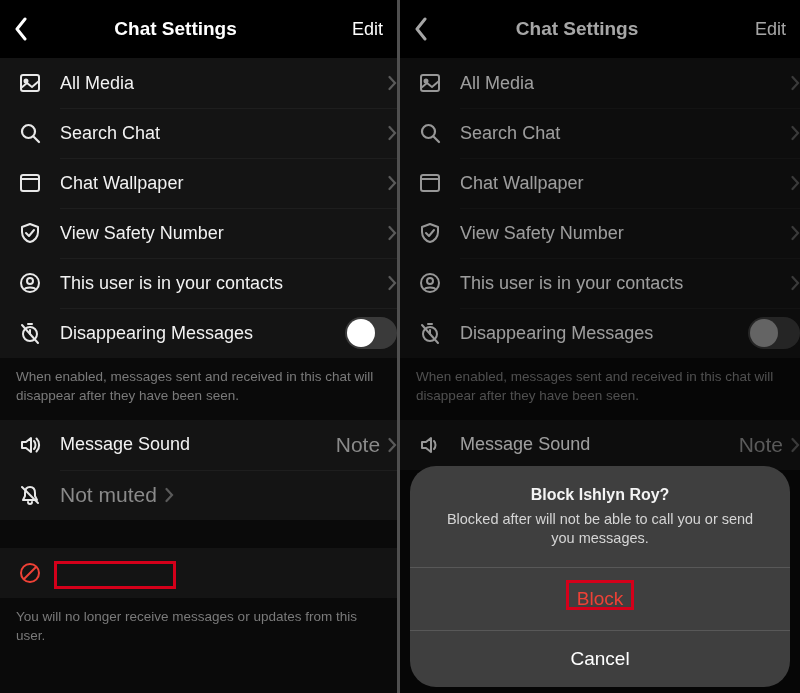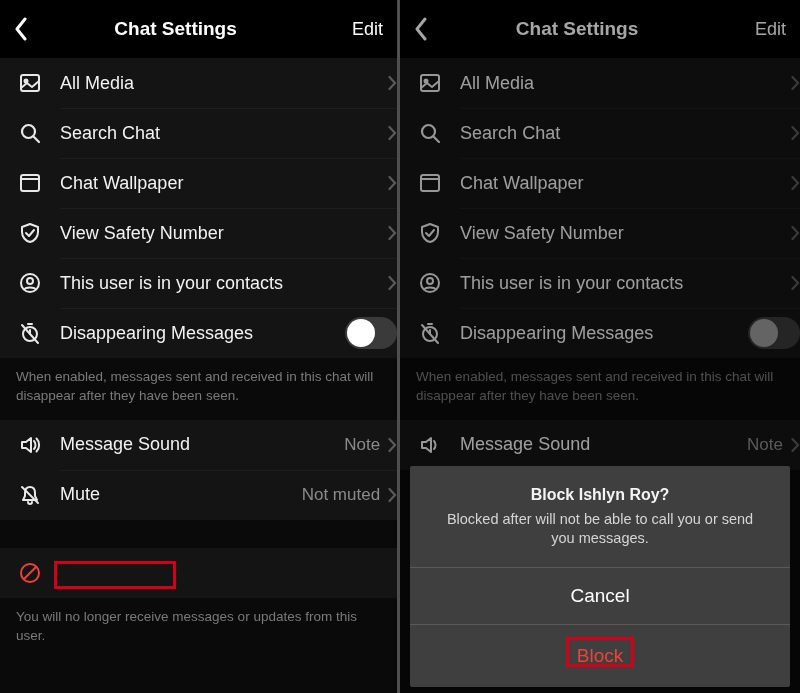--- a/index.html
+++ b/index.html
@@ -70,21 +70,21 @@
     align-items: center;
     margin-right: 16px;
     color: #e8e8e8;
   }
   .row-label {
     font-size: 18px;
     color: #f2f2f2;
     flex: 1;
   }
   .row-value {
-    font-size: 17px;
+    font-size: 21px;
     color: #8a8a8a;
     margin-right: 8px;
   }
   .chev {
     color: #5a5a5a;
   }
   .toggle {
     width: 52px; height: 32px;
     border-radius: 16px;
     background: #3a3a3a;
@@ -118,21 +118,21 @@
   
   .dim {
     position: absolute;
     inset: 0;
     background: rgba(0,0,0,0.35);
   }
   .sheet {
     position: absolute;
     left: 10px; right: 10px; bottom: 6px;
     background: #3f3f3f;
-    border-radius: 2px;
+    border-radius: 26px;
     overflow: hidden;
   }
   .sheet-header {
     padding: 20px 30px 18px 30px;
     text-align: center;
   }
   .sheet-title {
     font-size: 16px;
     font-weight: 600;
     color: #f4f4f4;
@@ -287,21 +287,20 @@
     </div>
 
     <div class="row">
       <span class="row-icon">
         <svg width="24" height="24" viewBox="0 0 24 24" fill="none" stroke="#e8e8e8" stroke-width="2" stroke-linecap="round" stroke-linejoin="round">
             <path d="M12 4 C9 4 7 6 7 10 V13 L5 17 H19 L17 13 V10 C17 6 15 4 12 4 Z"></path>
             <path d="M10 19 C10 20.2 10.8 21 12 21 C13.2 21 14 20.2 14 19"></path>
             <line x1="4" y1="4" x2="20" y2="20"></line>
           </svg>
       </span>
-      <span class="row-label">Mute</span>
       <span class="row-value">Not muted</span>
       <span class="chev">
         <svg width="9" height="16" viewBox="0 0 9 16" fill="none" stroke="#5a5a5a" stroke-width="2.2" stroke-linecap="round">
             <polyline points="1.5,2 7,8 1.5,14"></polyline>
           </svg>
       </span>
     </div>
   </div>
 
   <div class="gap"></div>
@@ -440,19 +439,19 @@
     </div>
   </div>
 
   <div class="dim"></div>
 
   <div class="sheet">
     <div class="sheet-header">
       <div class="sheet-title">Block Ishlyn Roy?</div>
       <div class="sheet-msg">Blocked after will not be able to call you or send you messages.</div>
     </div>
-    <div class="sheet-btn cancel">Cancel</div>
     <div class="sheet-btn block" style="position:relative;">
       <span class="block-highlight">Block</span>
       <div class="highlight-box" style="left:50%; top:12px; width:68px; height:30px; transform:translateX(-50%);"></div>
     </div>
+    <div class="sheet-btn cancel">Cancel</div>
   </div>
 </div>
 
 </body></html>

